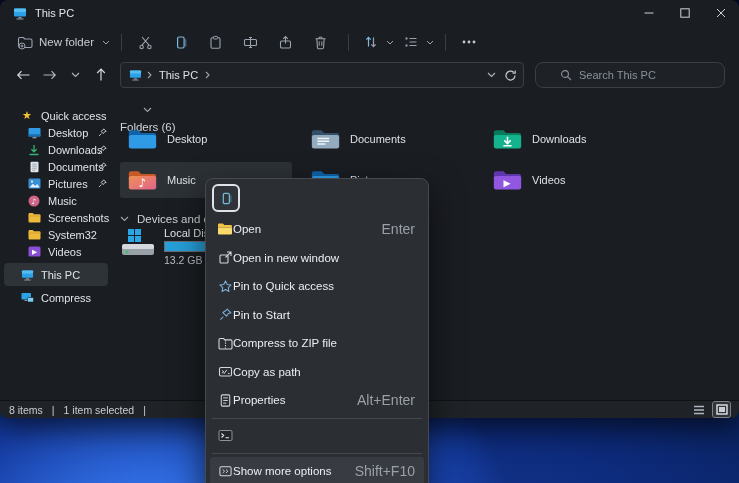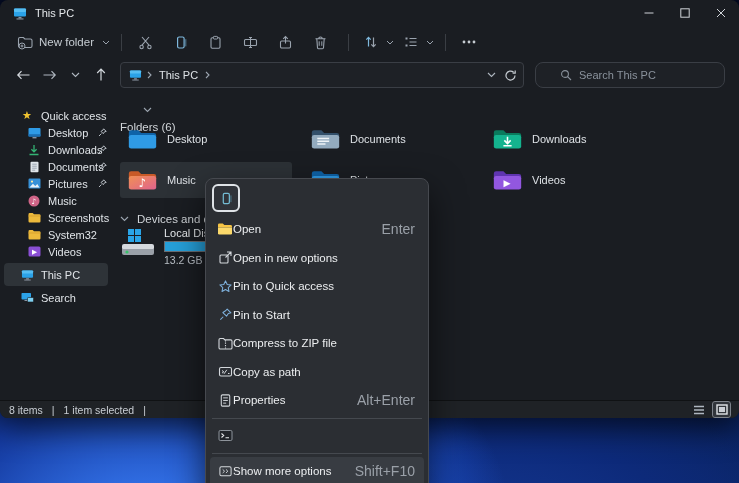--- a/index.html
+++ b/index.html
@@ -445,21 +445,21 @@
       </div>
 
       <div class="side-item lvl0 gap2">
         <span class="si-ic">
             <svg width="13" height="12" viewBox="0 0 13 12">
               <rect x="0.5" y="1" width="9.5" height="6.5" rx="0.8" fill="#2ba2e8"></rect>
               <rect x="3.5" y="8" width="3.5" height="1" fill="#8a93a0"></rect>
               <rect x="6.5" y="5.5" width="6" height="4.5" rx="0.8" fill="#7fd0f0" stroke="#1a1d22" stroke-width="0.6"></rect>
             </svg>
           </span>
-        <span>Search</span>
+        <span>Compress</span>
       </div>
 
     </div>
 
     <div class="main">
 
       <div class="section-header" style="left:8px; top:11px;flex-direction:column;">
         <span>
             <svg width="9" height="6" viewBox="0 0 9 6">
               <path d="M1 1l3.5 3.5L8 1" fill="none" stroke="#9aa3ae" stroke-width="1.1"></path>
@@ -591,21 +591,21 @@
     <span class="cm-shortcut">Enter</span>
   </div>
 
   <div class="cm-item">
     <span class="cm-ic">
         <svg width="15" height="15" viewBox="0 0 15 15">
           <rect x="2" y="5" width="8" height="8" rx="1" fill="none" stroke="#d4d8dc" stroke-width="1.1"></rect>
           <path d="M7.5 7.5L13 2M9 2h4v4" fill="none" stroke="#d4d8dc" stroke-width="1.1"></path>
         </svg>
       </span>
-    <span class="cm-label">Open in new options</span>
+    <span class="cm-label">Open in new window</span>
   </div>
 
   <div class="cm-item">
     <span class="cm-ic">
         <svg width="15" height="15" viewBox="0 0 16 16">
           <path d="M8 2l1.8 3.8 4.2.5-3.1 2.9.8 4.1L8 11.2 4.3 13.3l.8-4.1L2 6.3l4.2-.5z" fill="none" stroke="#7fb2de" stroke-width="1.1" stroke-linejoin="round"></path>
         </svg>
       </span>
     <span class="cm-label">Pin to Quick access</span>
   </div>

